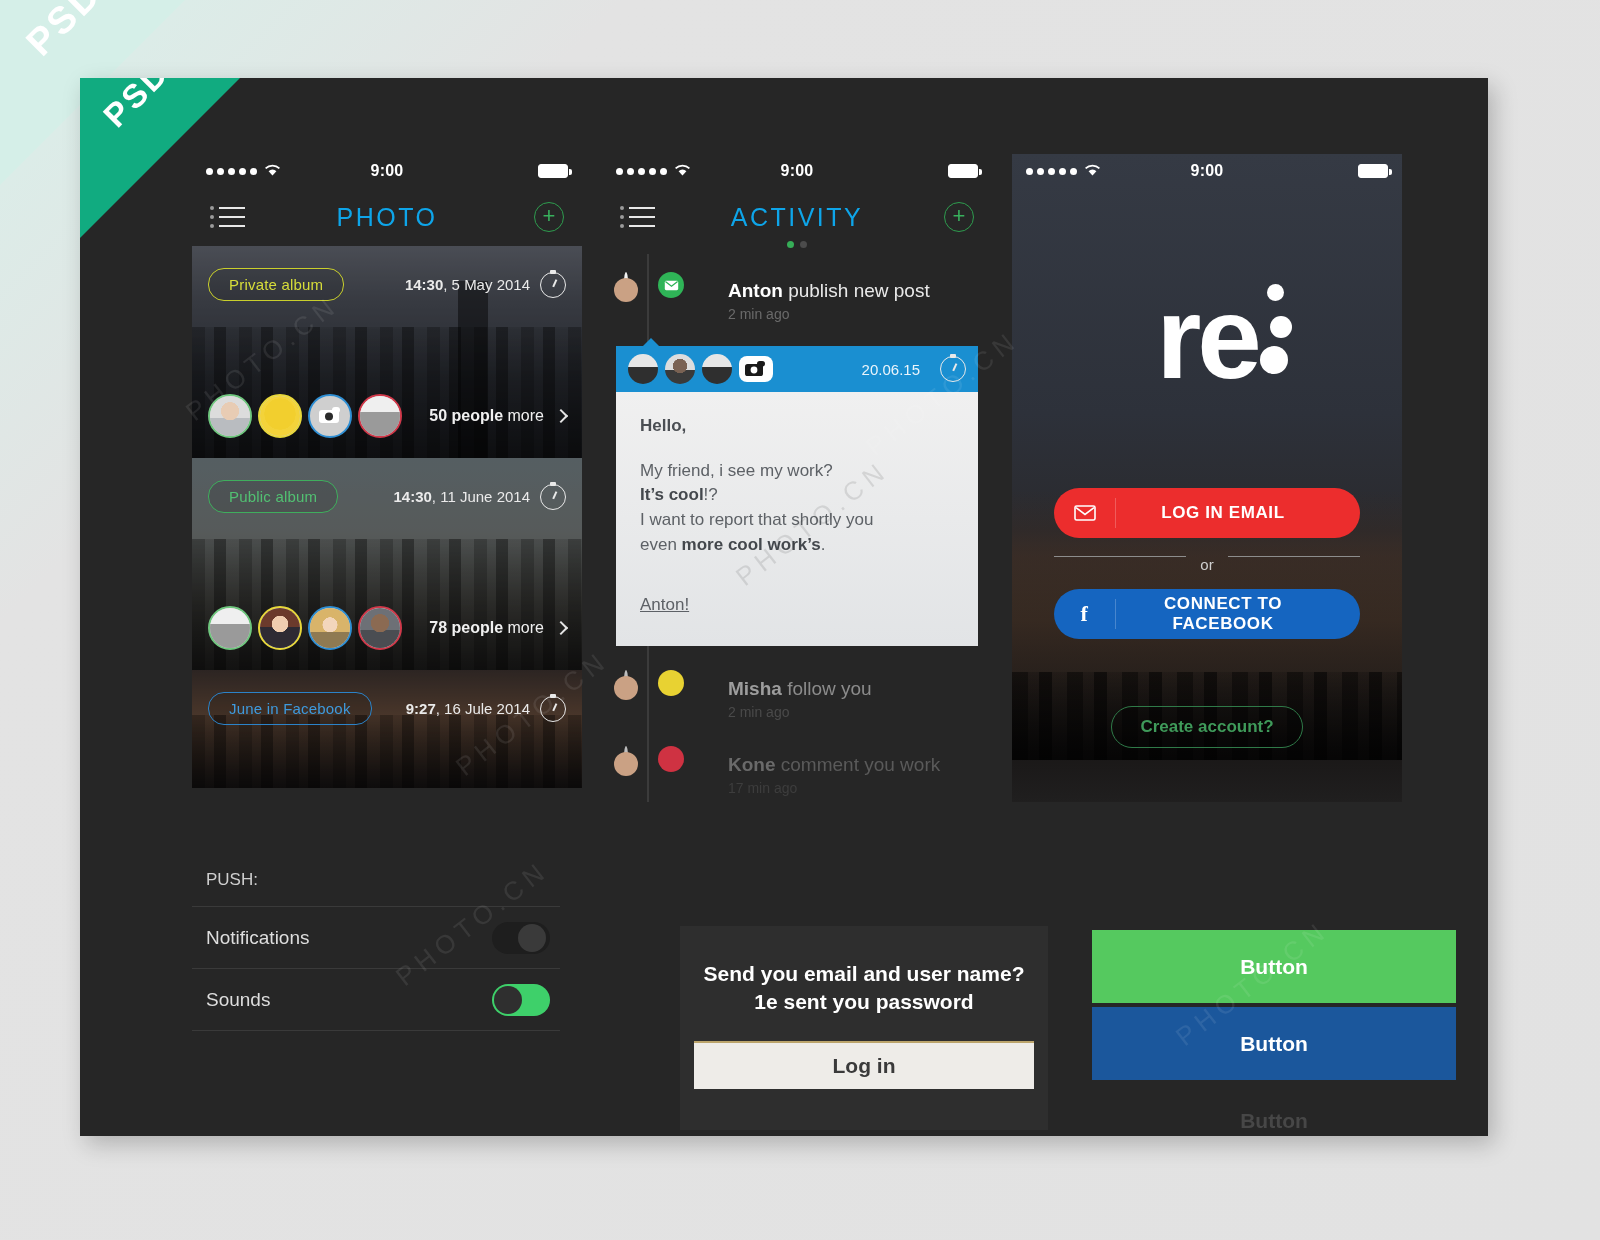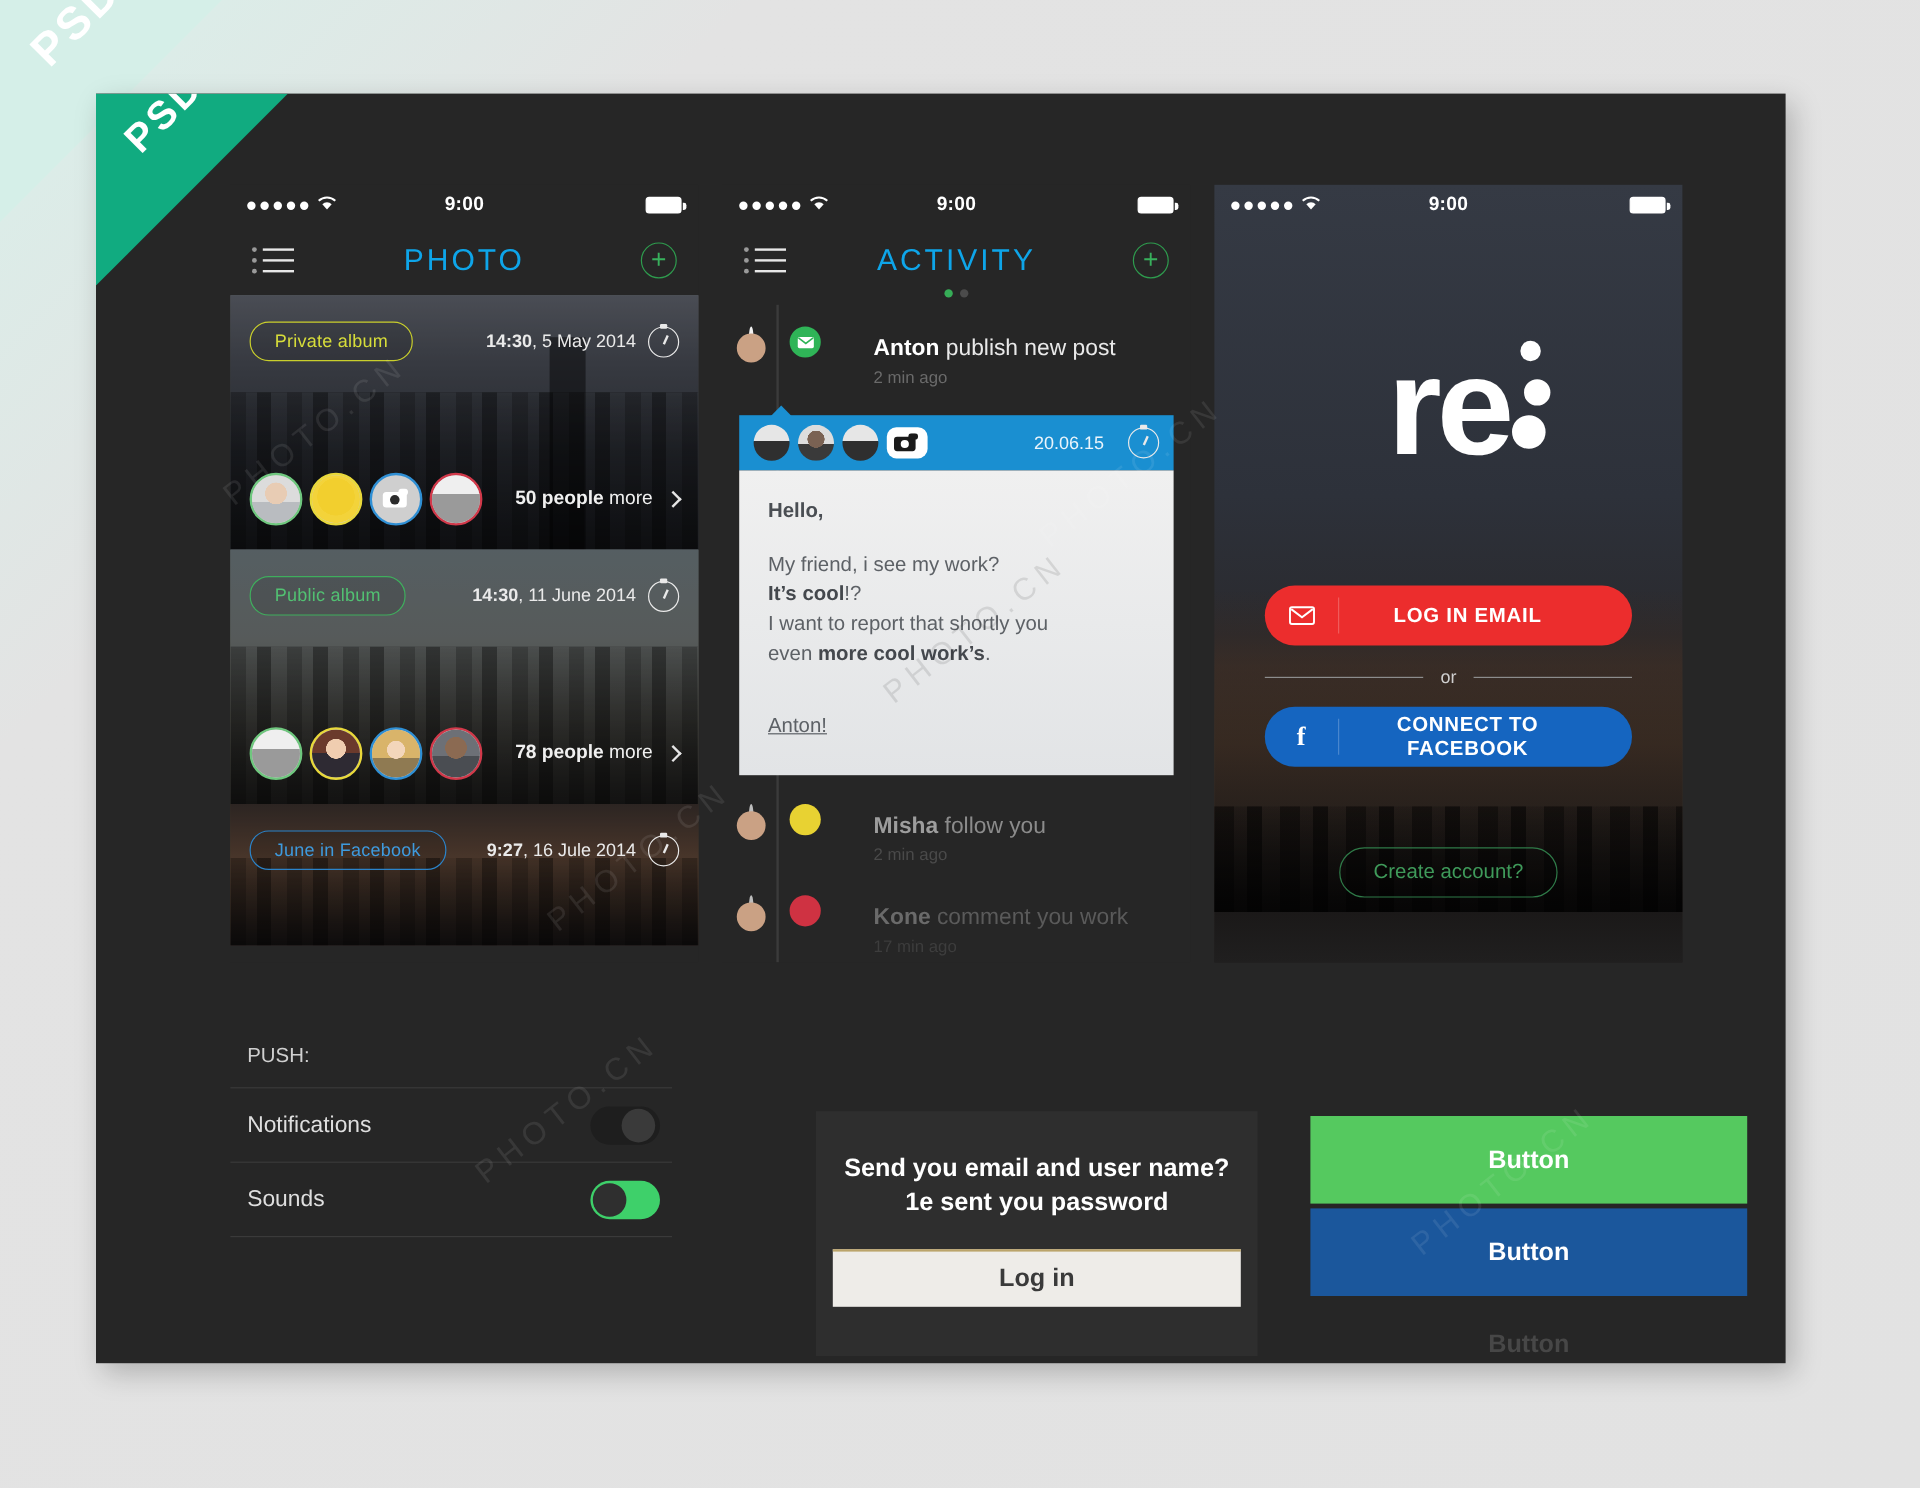--- a/index.html
+++ b/index.html
@@ -282,25 +282,25 @@
     position: relative; cursor: pointer;
   }
   .lbtn .ico {
     width: 62px; display: flex; align-items: center; justify-content: center; flex: none;
     border-right: 1px solid rgba(255,255,255,.22); height: 30px;
   }
   .lbtn .lbl { flex: 1; text-align: center; padding-right: 30px; }
   .lbtn.red  { background: #ec2d2d; }
   .lbtn.blue { background: #1565c0; margin-top: 0; }
   .or-row {
-    display: flex; align-items: center; gap: 14px; margin: 18px 0 16px 0;
+    display: flex; gap: 14px; margin: 18px 0 16px 0;
     color: #cfcfcf; font-size: 15px;
   }
   .or-row .ln { flex: 1; height: 1px; background: #8d8d8d; }
-  .create-wrap { margin-top: auto; padding-bottom: 54px; display: flex; justify-content: center; }
+  .create-wrap { margin-top: auto; padding-bottom: 54px; display: flex; justify-content: center; font-weight: bold; }
   .create-btn {
     border: 1.5px solid #2f7a48; color: #3f9a5a; border-radius: 22px;
     padding: 10px 28px; font-size: 17px; cursor: pointer; background: rgba(0,0,0,.12);
   }
 
   
   .panel { position: absolute; }
   #panel-settings { left: 112px; top: 784px; width: 368px; }
   .set-label { color: #cfcfcf; font-size: 17px; padding: 8px 0 16px 14px; }
   .set-row {

